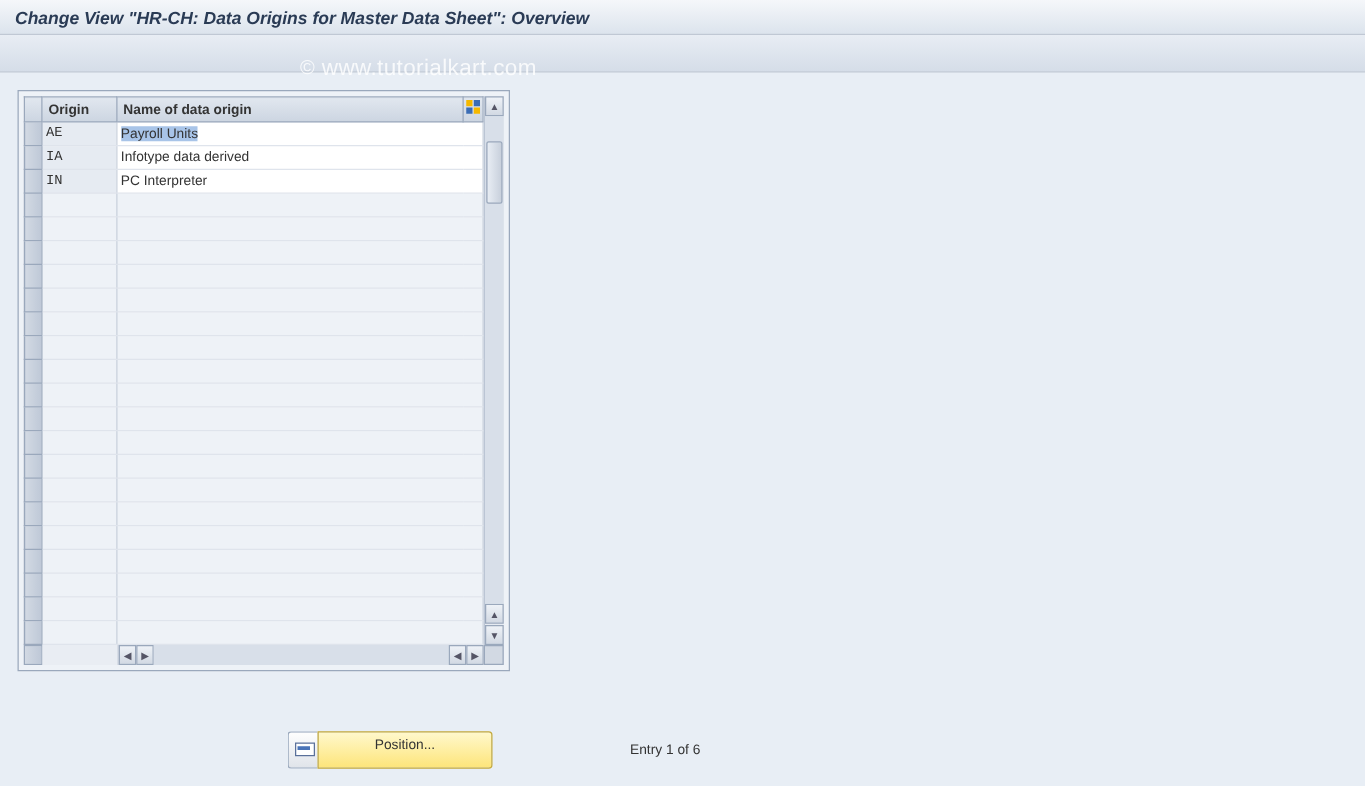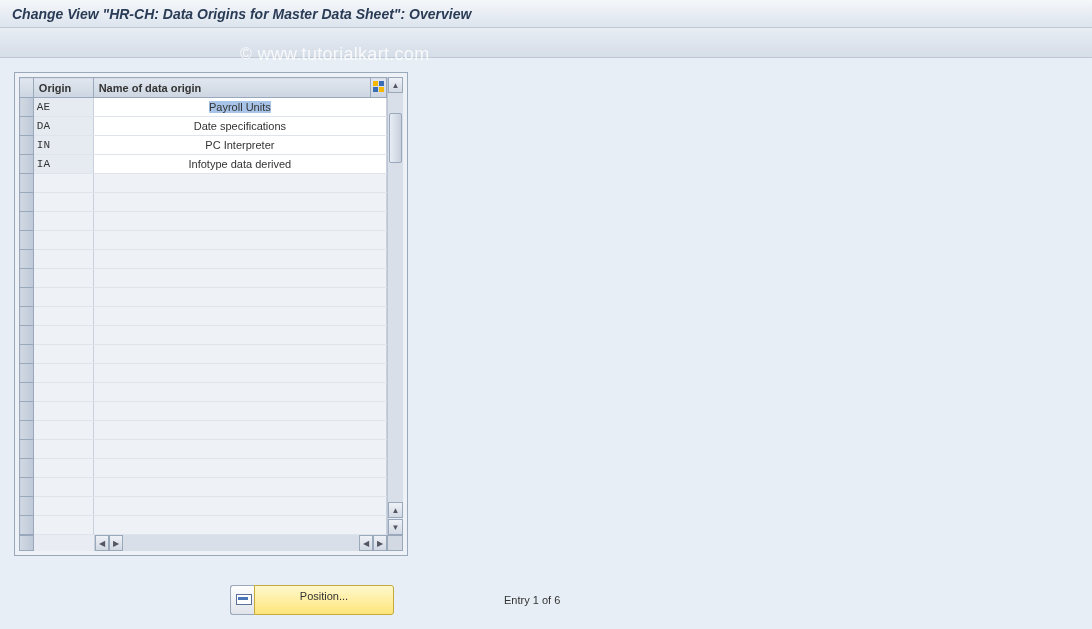--- a/index.html
+++ b/index.html
@@ -95,21 +95,20 @@
       padding:0;
     }
     td.origin-cell {
       background: #e6ebf2;
       font-family: 'Courier New', monospace;
       font-size:11px;
       color:#333;
     }
     td.name-cell {
       background:#fff;
-      text-align:center;
     }
     td.name-cell.selected span{
       background:#a8c4e8;
     }
     tr.empty td.name-cell, tr.empty td.origin-cell {
       background:#eef2f7;
     }
     .scrollbar-v {
       width:16px;
       display:flex;
@@ -218,32 +217,27 @@
           </tr>
         </thead>
         <tbody id="grid-body">
             <tr>
               <td class="row-handle"></td>
               <td class="origin-cell">AE</td>
               <td class="name-cell selected" colspan="2"><span>Payroll Units</span></td>
             </tr>
             <tr>
               <td class="row-handle"></td>
-              <td class="origin-cell">DA</td>
-              <td class="name-cell" colspan="2"><span>Date specifications</span></td>
+              <td class="origin-cell">IA</td>
+              <td class="name-cell" colspan="2"><span>Infotype data derived</span></td>
             </tr>
             <tr>
               <td class="row-handle"></td>
               <td class="origin-cell">IN</td>
               <td class="name-cell" colspan="2"><span>PC Interpreter</span></td>
-            </tr>
-            <tr>
-              <td class="row-handle"></td>
-              <td class="origin-cell">IA</td>
-              <td class="name-cell" colspan="2"><span>Infotype data derived</span></td>
             </tr>
             <tr class="empty">
               <td class="row-handle"></td>
               <td class="origin-cell"></td>
               <td class="name-cell" colspan="2"></td>
             </tr>
             <tr class="empty">
               <td class="row-handle"></td>
               <td class="origin-cell"></td>
               <td class="name-cell" colspan="2"></td>

